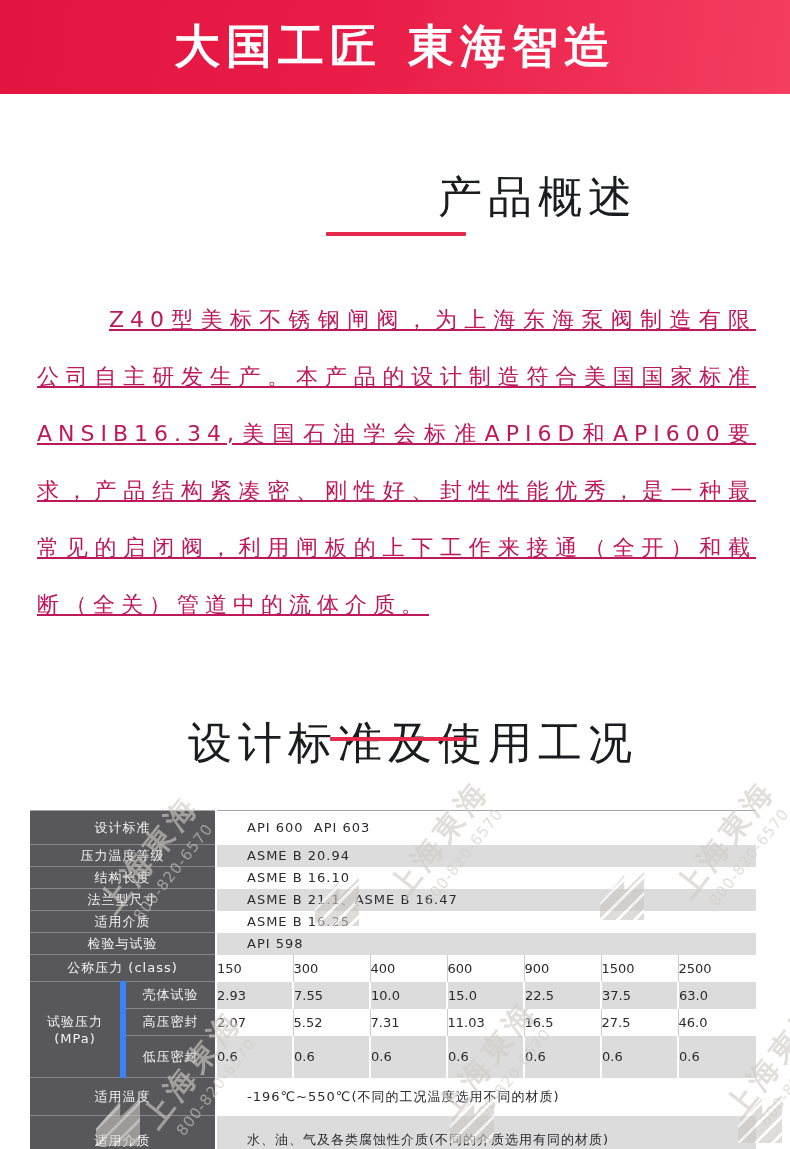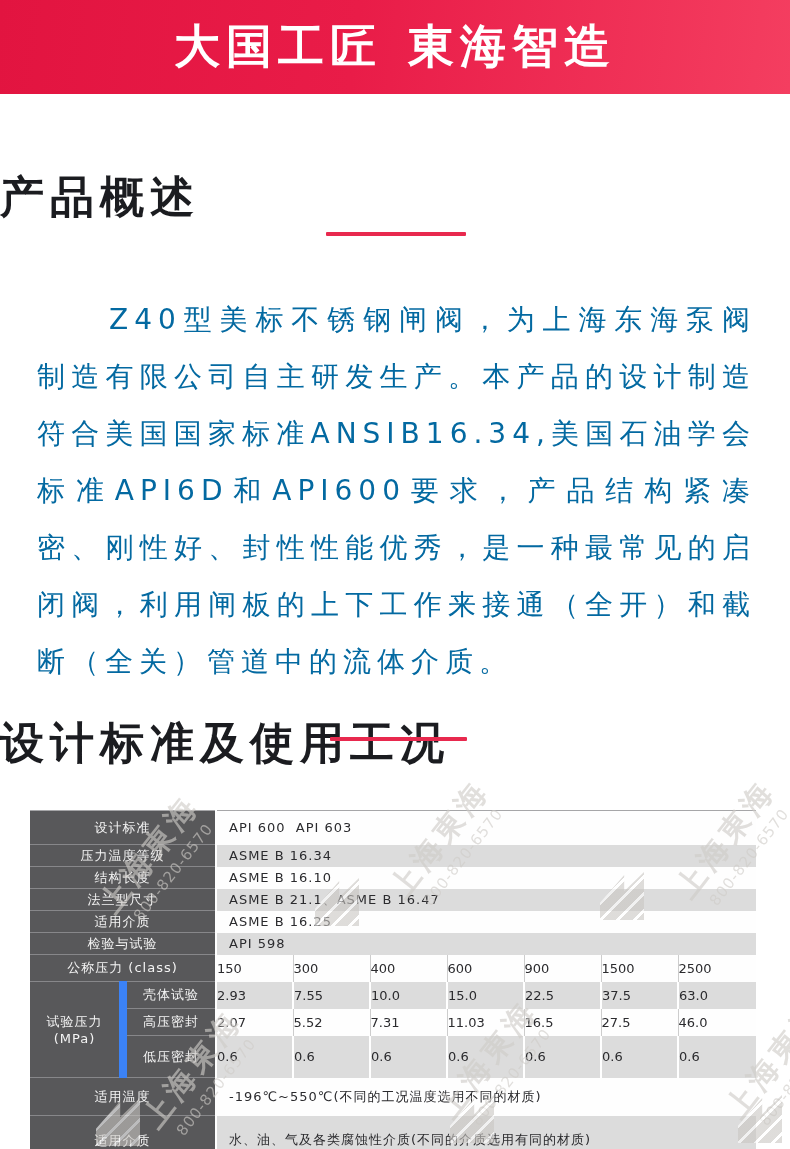--- a/index.html
+++ b/index.html
@@ -11,49 +11,49 @@
   .banner {
     position:absolute; left:0; top:0; width:790px; height:94px;
     background:linear-gradient(97deg,#e21440 0%,#e91c48 45%,#f43e60 100%);
     display:flex; align-items:center; justify-content:center;
   }
   .banner-text { color:#ffffff; font-size:46px; font-weight:bold; letter-spacing:6px; white-space:nowrap; }
   .banner-text .w2 { margin-left:26px; }
 
   
   .sec-title {
-    position:absolute; left:0; width:638px; text-align:left;
-    font-size:44px; font-weight:bold; color:#1b1c20; letter-spacing:6px;
+    position:absolute; left:0; width:638px; text-align:right;
+    font-size:44px; font-weight:normal; color:#1b1c20; letter-spacing:6px;
   }
   .title-overview { top:168px; }
   .title-design   { top:670px;margin-top:44px; }
   .red-line { position:absolute; height:4px; background:#e8294e; border-radius:1px; }
   .line-overview { left:326px; top:232px; width:140px; }
   .line-design   { left:330px; top:737px; width:137px; }
 
   
   .para {
     position:absolute; left:37px; top:291px; width:719px;
-    font-size:28px; line-height:57px; color:#0369a1;
-    letter-spacing:6px; text-align:justify; text-indent:72px;
+    font-size:22px; line-height:57px; color:#be185d;
+    letter-spacing:6px; text-align:justify; text-indent:72px;text-decoration:underline;
   }
 
   
   .spec-table-wrap { position:absolute; left:30px; top:810px; width:726px; z-index:1; }
   table.spec { border-collapse:collapse; width:726px; table-layout:fixed;
     font-size:13px; color:#2b2b2e; border-top:1px solid #a6a6a8; border-bottom:1px solid #b5b5b7; }
   td { overflow:hidden; }
   td.lbl {
     background:#58585a; color:#f4f4f4; text-align:center;
     border-bottom:1px solid #87878a; border-right:2px solid #ffffff;
     font-size:13px; letter-spacing:1px;
   }
   tr.last-row td.lbl { border-bottom:none; }
-  td.glbl { border-right:8px solid #3b82f6; }
-  td.vfull { text-align:left; padding-left:12px; letter-spacing:1px; }
+  td.glbl { border-right:6px solid #3b82f6; }
+  td.vfull { text-align:left; padding-left:30px; letter-spacing:1px; }
   td.num { text-align:left; }
   tr.r-white td.vcell { background:#fefefe; }
   tr.r-gray  td.vcell { background:#dcdcdc; }
   tr.r-white td.num { border-left:1px solid #cdcdcd; }
   tr.r-gray  td.num { border-left:2px solid #ffffff; }
   tr.r-white td.num:first-of-type, tr.r-gray td.num:first-of-type { border-left:none; }
 
   
   .wm-layer { position:absolute; left:0; top:0; width:790px; height:1149px; pointer-events:none; z-index:2; }
   .wm {
@@ -98,21 +98,21 @@
           <col style="width:77px">
           <col style="width:78px">
       </colgroup>
       <tbody>
         <tr class="r-white" style="height:34px">
           <td class="lbl" colspan="2">设计标准</td>
           <td class="vcell vfull" colspan="7">API 600&nbsp; API 603</td>
         </tr>
         <tr class="r-gray" style="height:22px">
           <td class="lbl" colspan="2">压力温度等级</td>
-          <td class="vcell vfull" colspan="7">ASME B 16.34</td>
+          <td class="vcell vfull" colspan="7">ASME B 20.94</td>
         </tr>
         <tr class="r-white" style="height:22px">
           <td class="lbl" colspan="2">结构长度</td>
           <td class="vcell vfull" colspan="7">ASME B 16.10</td>
         </tr>
         <tr class="r-gray" style="height:22px">
           <td class="lbl" colspan="2">法兰型尺寸</td>
           <td class="vcell vfull" colspan="7">ASME B 21.1、ASME B 16.47</td>
         </tr>
         <tr class="r-white" style="height:22px">

